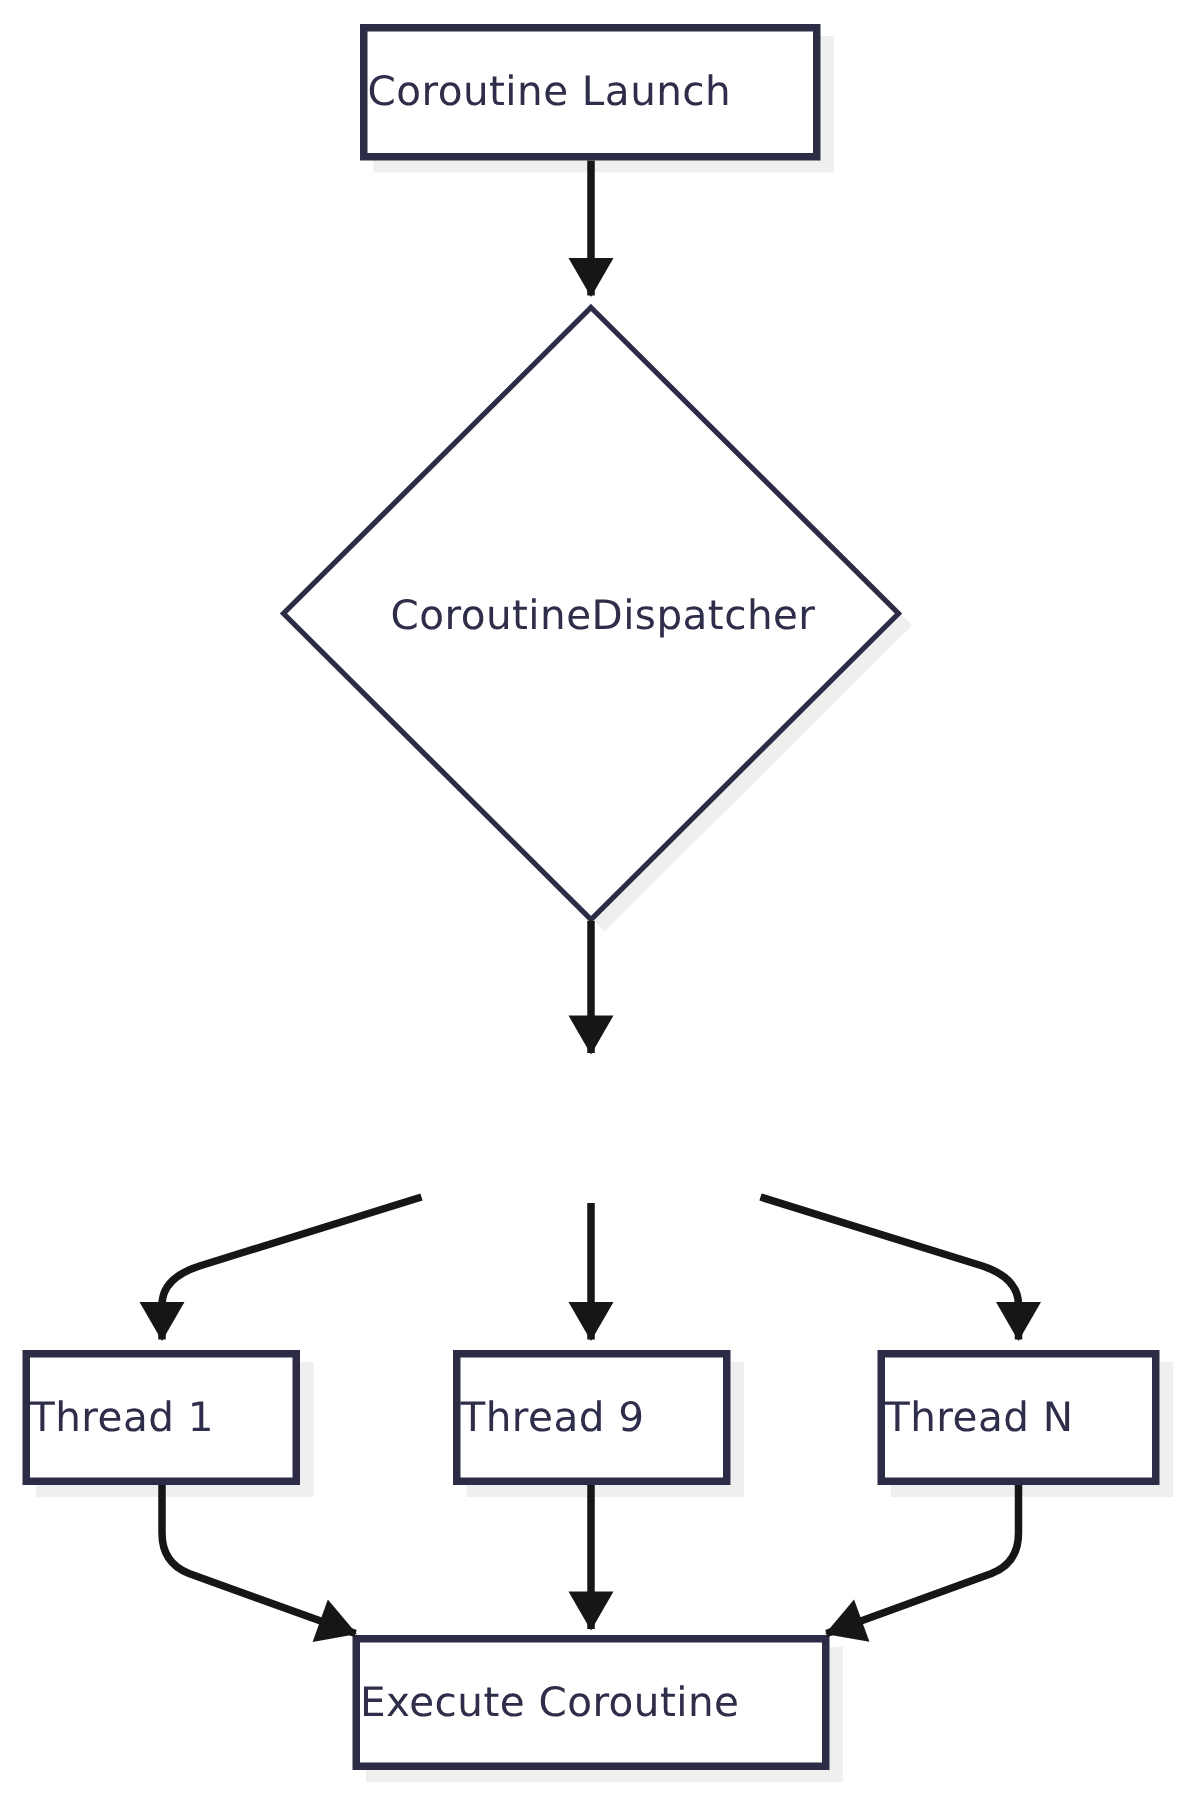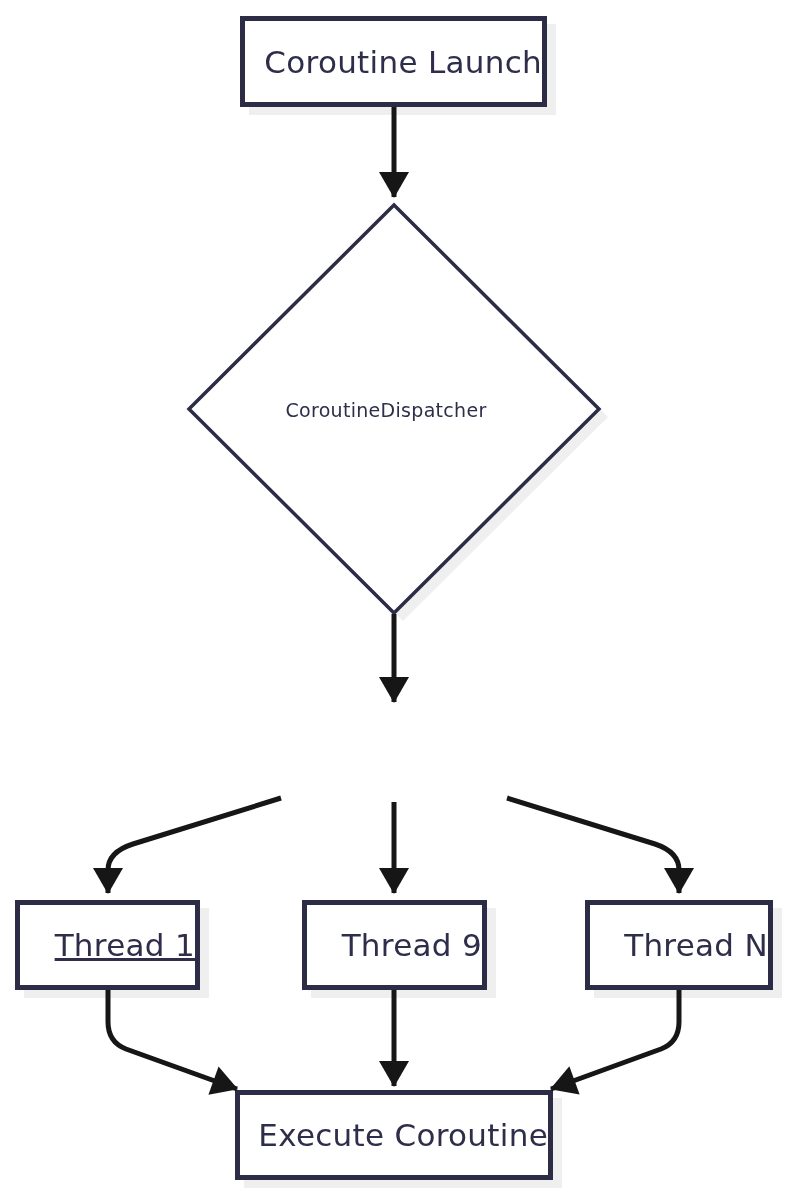--- a/index.html
+++ b/index.html
@@ -16,34 +16,34 @@
     background:var(--bg);
     font-family:"DejaVu Sans","Liberation Sans",sans-serif;
     overflow:hidden;
   }
   .node{
     position:absolute;
     box-sizing:border-box;
     background:var(--bg);
     border:5px solid var(--stroke);
     box-shadow:9px 8px 0 0 var(--shadow);
-    display:flex;align-items:center;justify-content:flex-end;
+    display:flex;align-items:center;justify-content:flex-start;
     color:var(--text);
-    font-size:31px;
+    font-size:27px;
     font-weight:500;
     letter-spacing:0.3px;
     z-index:1;
     white-space:nowrap;
   }
   .diamond-label{
     position:absolute;
-    left:206px;top:390px;width:360px;height:40px;
+    left:222px;top:390px;width:360px;height:40px;
     display:flex;align-items:center;justify-content:center;
     color:var(--text);
-    font-size:19px;font-weight:500;letter-spacing:0.3px;
+    font-size:27px;font-weight:500;letter-spacing:0.3px;
     z-index:10;white-space:nowrap;
   }
   svg.edge-layer{
     position:absolute;left:0;top:0;
     z-index:5;
     pointer-events:none;
   }
   svg.edge-layer path.edge{
     fill:none;
     stroke:var(--arrow);
@@ -53,21 +53,21 @@
 </head>
 <body>
 
 <div class="canvas">
 
   <div class="node" style="left:240px;top:16px;width:307px;height:91px;">
     <span>Coroutine Launch</span>
   </div>
 
 
-  <div class="node" style="left:15px;top:900px;width:185px;height:90px;text-decoration:underline;">
+  <div class="node" style="left:15px;top:900px;width:185px;height:90px;">
     <span>Thread 1</span>
   </div>
 
   <div class="node" style="left:302px;top:900px;width:185px;height:90px;">
     <span>Thread 9</span>
   </div>
 
   <div class="node" style="left:585px;top:900px;width:188px;height:90px;">
     <span>Thread N</span>
   </div>

